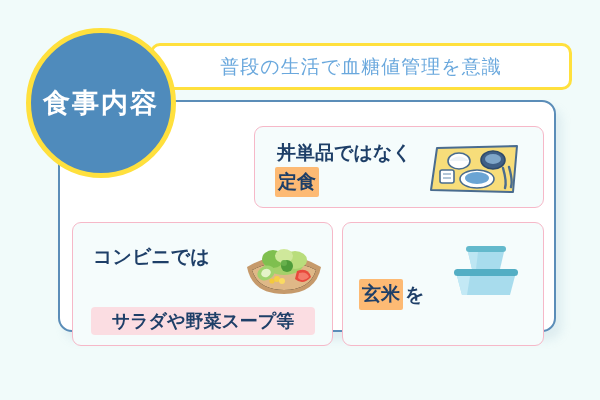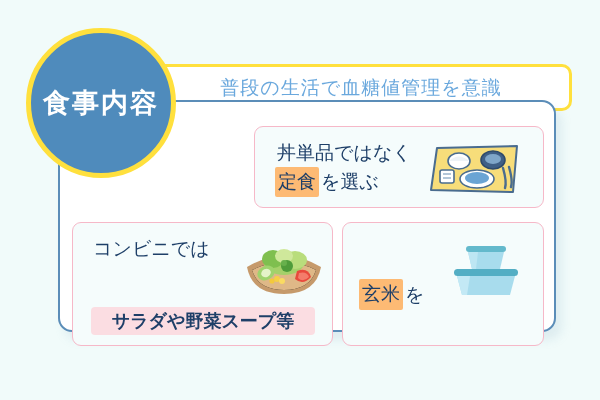--- a/index.html
+++ b/index.html
@@ -12,21 +12,21 @@
   }
   #stage{position:absolute;left:0;top:0;width:600px;height:400px;}
 
   
   .banner{
     position:absolute;left:150px;top:43px;width:422px;height:47px;
     background:#ffffff;
     border:3px solid #ffe03d;
     border-radius:10px;
     box-sizing:border-box;
-    display:flex;align-items:center;justify-content:center;margin-top:21px;
+    display:flex;align-items:center;justify-content:center;
   }
   .banner-text{
     color:#6aa8dd;
     font-size:19px;
     letter-spacing:1px;
     font-weight:500;
     white-space:nowrap;
   }
 
   
@@ -67,42 +67,42 @@
   #card-teishoku{left:254px;top:126px;width:290px;height:82px;}
   #card-konbini{left:72px;top:222px;width:261px;height:124px;}
   #card-genmai{left:342px;top:222px;width:202px;height:124px;}
 
   .card-body{
     position:absolute;
     display:flex;flex-direction:column;
   }
   .line{
     display:flex;align-items:center;
-    font-size:19px;font-weight:normal;color:#1e3f68;
+    font-size:19px;font-weight:bold;color:#1e3f68;
     line-height:1.46;white-space:nowrap;
   }
   .hl{
     background:#fdba74;color:#1e3f68;
     padding:1px 3px 2px 3px;border-radius:2px;
   }
   .plain{padding:0 2px;}
 
   
   .substrip{
     position:absolute;left:18px;top:84px;width:224px;height:28px;
     background:#fbdde2;border-radius:4px;
     display:flex;align-items:center;justify-content:center;
   }
   .substrip span{
     font-size:18px;font-weight:bold;color:#1e3f68;letter-spacing:0px;white-space:nowrap;
   }
 
   
   #teishoku-text{left:20px;top:12px;}
-  #konbini-text{left:18px;top:12px;gap:20px;}
+  #konbini-text{left:18px;top:20px;gap:20px;}
   #genmai-text{left:16px;top:56px;}
 
   
   .icon{position:absolute;}
   #icon-tray{left:425px;top:140px;width:100px;height:60px;}
   #icon-salad{left:243px;top:241px;width:82px;height:56px;}
   #icon-containers{left:448px;top:238px;width:76px;height:62px;}
 </style>
 </head>
 <body>
@@ -119,21 +119,20 @@
     <div class="badge-line">食事内容</div>
   </div>
 
   <div class="card" id="card-teishoku">
     <div class="card-body" id="teishoku-text">
       <div class="line">
         <span class="plain">丼単品ではなく</span>
       </div>
       <div class="line">
         <span class="hl">定食</span>
-        <span class="plain">を選ぶ</span>
       </div>
     </div>
   </div>
 
   <div class="icon" id="icon-tray">
     <svg viewBox="0 0 100 60" width="100" height="60">
       <g>
         <path d="M12 8 L92 6 L88 52 L6 50 Z" fill="#f7dd7a" stroke="#4a6c8f" stroke-width="2" stroke-linejoin="round"></path>
         <ellipse cx="34" cy="21" rx="11" ry="8" fill="#ffffff" stroke="#4a6c8f" stroke-width="1.6"></ellipse>
         <path d="M24 21 q10 -9 20 0" fill="#eef3f7" stroke="none"></path>

